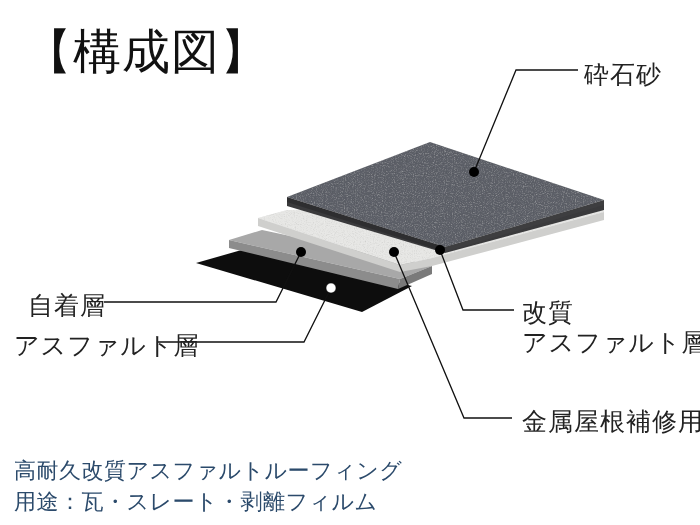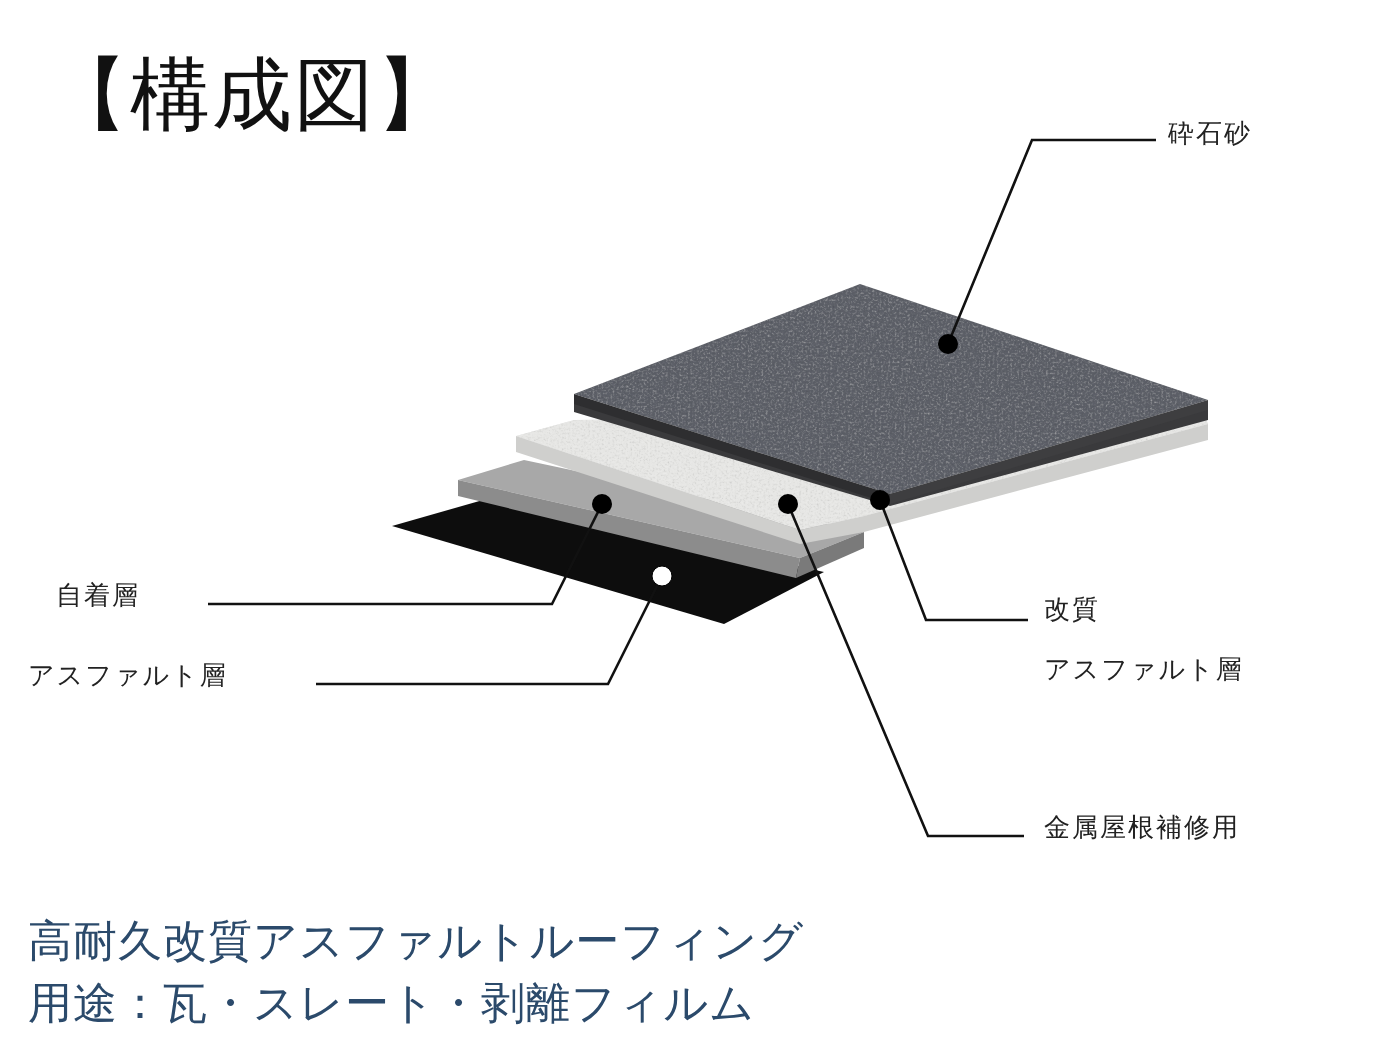--- a/index.html
+++ b/index.html
@@ -1,20 +1,20 @@
 <!DOCTYPE html>
 <html><head>
 <meta charset="utf-8">
 <style>
   html, body { margin:0; padding:0; background:#ffffff; }
   body { width:700px; height:525px; position:relative; overflow:hidden;
          font-family:"DejaVu Sans", sans-serif; color:#222; }
-  .title { position:absolute; left:24px; top:20px; font-size:40px; color:#111;
+  .title { position:absolute; left:24px; top:20px; font-size:48px; color:#111;
            letter-spacing:1px; }
-  .lbl { position:absolute; font-size:13px; color:#222; white-space:nowrap; letter-spacing:1px; }
+  .lbl { position:absolute; font-size:25px; color:#222; white-space:nowrap; letter-spacing:1px; }
   .foot { position:absolute; left:14px; font-size:22px; color:#2b4a6b; white-space:nowrap; letter-spacing:0.5px; }
   svg.diagram { position:absolute; left:0; top:0; }
 </style>
 </head>
 <body>
 
 <svg class="diagram" width="700" height="525" viewBox="0 0 700 525">
   <defs>
     <filter id="grain" x="0" y="0" width="100%" height="100%">
       <feTurbulence type="fractalNoise" baseFrequency="0.9" numOctaves="2" seed="3" result="n"></feTurbulence>

